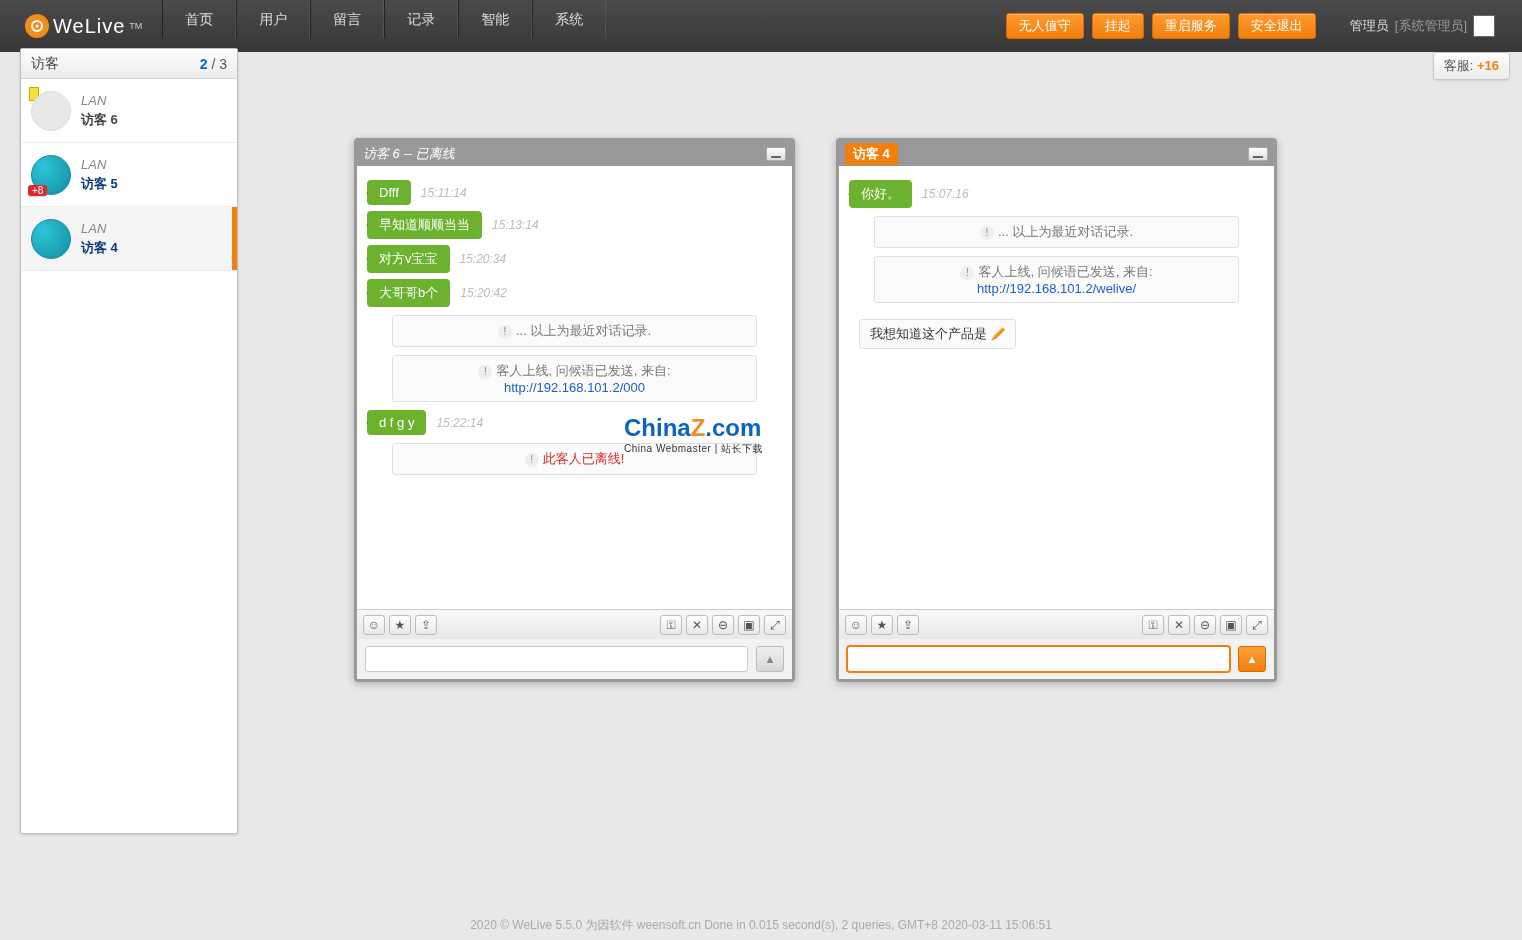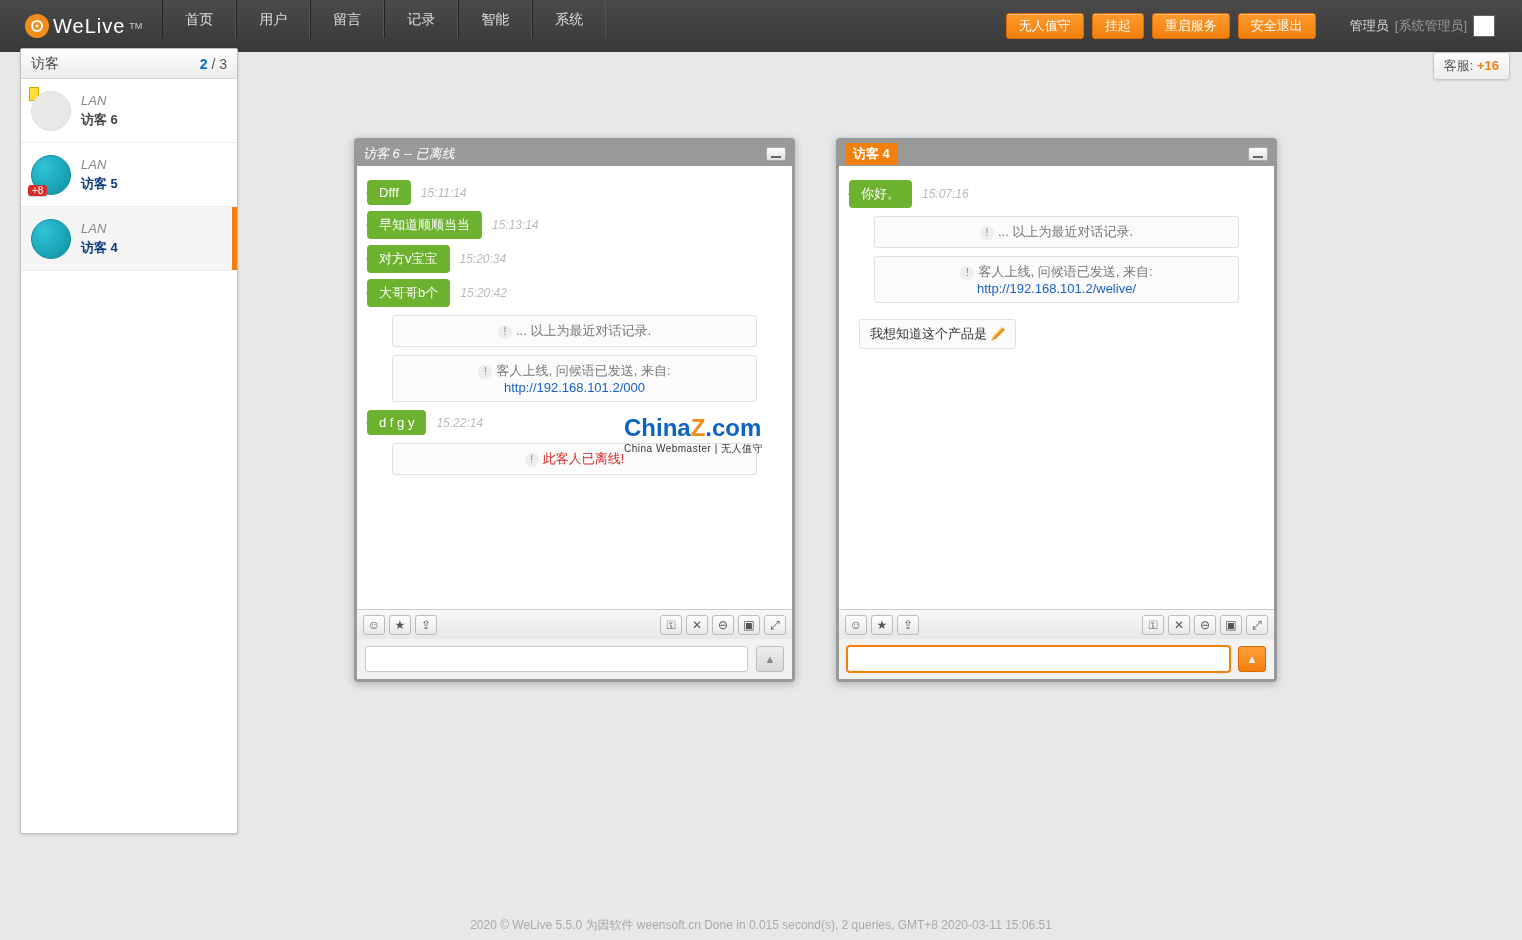--- a/index.html
+++ b/index.html
@@ -220,16 +220,16 @@
     <div class="tbtn">⤢</div>
   </div>
   <div class="inputbar">
     <input class="msg-input active" style="">
     <div class="send-btn active">▲</div>
   </div>
 </div>
 
 <div class="watermark">
   <div class="big"><span class="c1">China</span><span class="c2">Z</span><span class="c3">.com</span></div>
-  <div class="sm">China Webmaster | 无人值守</div>
+  <div class="sm">China Webmaster | 站长下载</div>
 </div>
 
 <div class="footer">2020 © WeLive 5.5.0 为因软件 weensoft.cn Done in 0.015 second(s), 2 queries, GMT+8 2020-03-11 15:06:51</div>
 
 </body></html>

